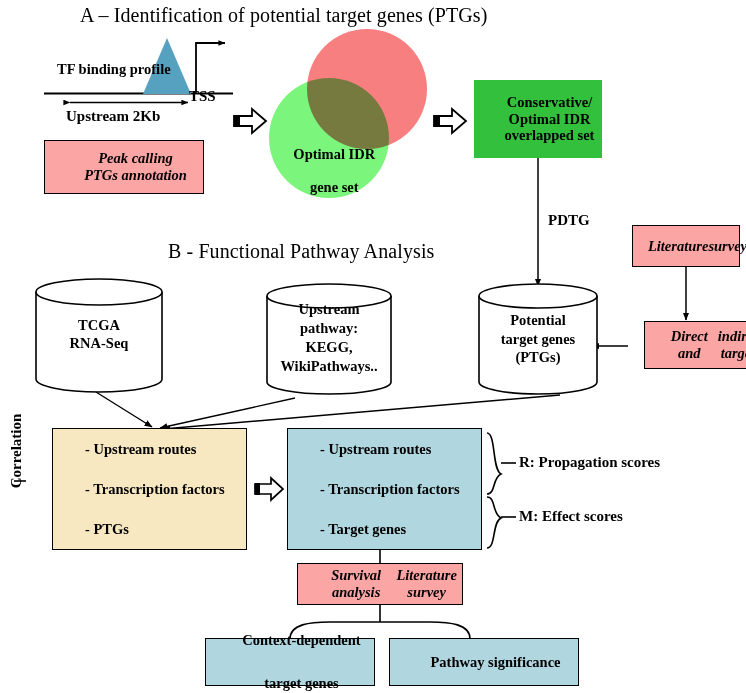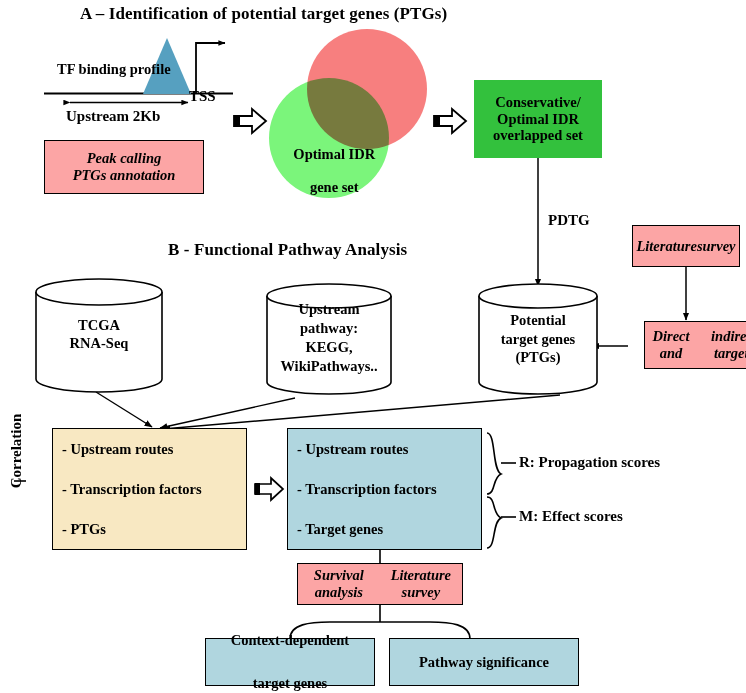--- a/index.html
+++ b/index.html
@@ -2,25 +2,25 @@
 <html><head>
 <meta charset="utf-8">
 <style>
   html,body{margin:0;padding:0;background:#ffffff;}
   body{width:746px;height:693px;position:relative;overflow:hidden;
        font-family:"Liberation Serif","DejaVu Serif",serif;color:#000;}
   #stage{position:absolute;left:0;top:0;width:746px;height:693px;}
 
   .abs{position:absolute;}
 
-  .heading{font-weight:bold;font-size:17px;letter-spacing:0.1px;white-space:nowrap;}
+  .heading{font-weight:normal;font-size:20px;letter-spacing:0.1px;white-space:nowrap;}
 
   .box{position:absolute;border:1.6px solid #000;box-sizing:border-box;
        display:flex;align-items:center;justify-content:center;text-align:center;
-       font-weight:bold;line-height:1.14;}
+       font-weight:bold;line-height:1.14;padding-left:23px;}
   .box.white{background:#fca5a5;font-style:italic;}
   .box.green{background:#33c13d;border:1px solid #33c13d;}
   .box.beige{background:#f8e8c2;}
   .box.blue{background:#b0d6df;}
 
   .lbl{position:absolute;font-weight:bold;white-space:pre;line-height:1.15;}
 
   .listbox{align-items:flex-start;justify-content:flex-start;text-align:left;
            flex-direction:column;}
   .listbox .row{width:100%;padding-left:9px;box-sizing:border-box;}

